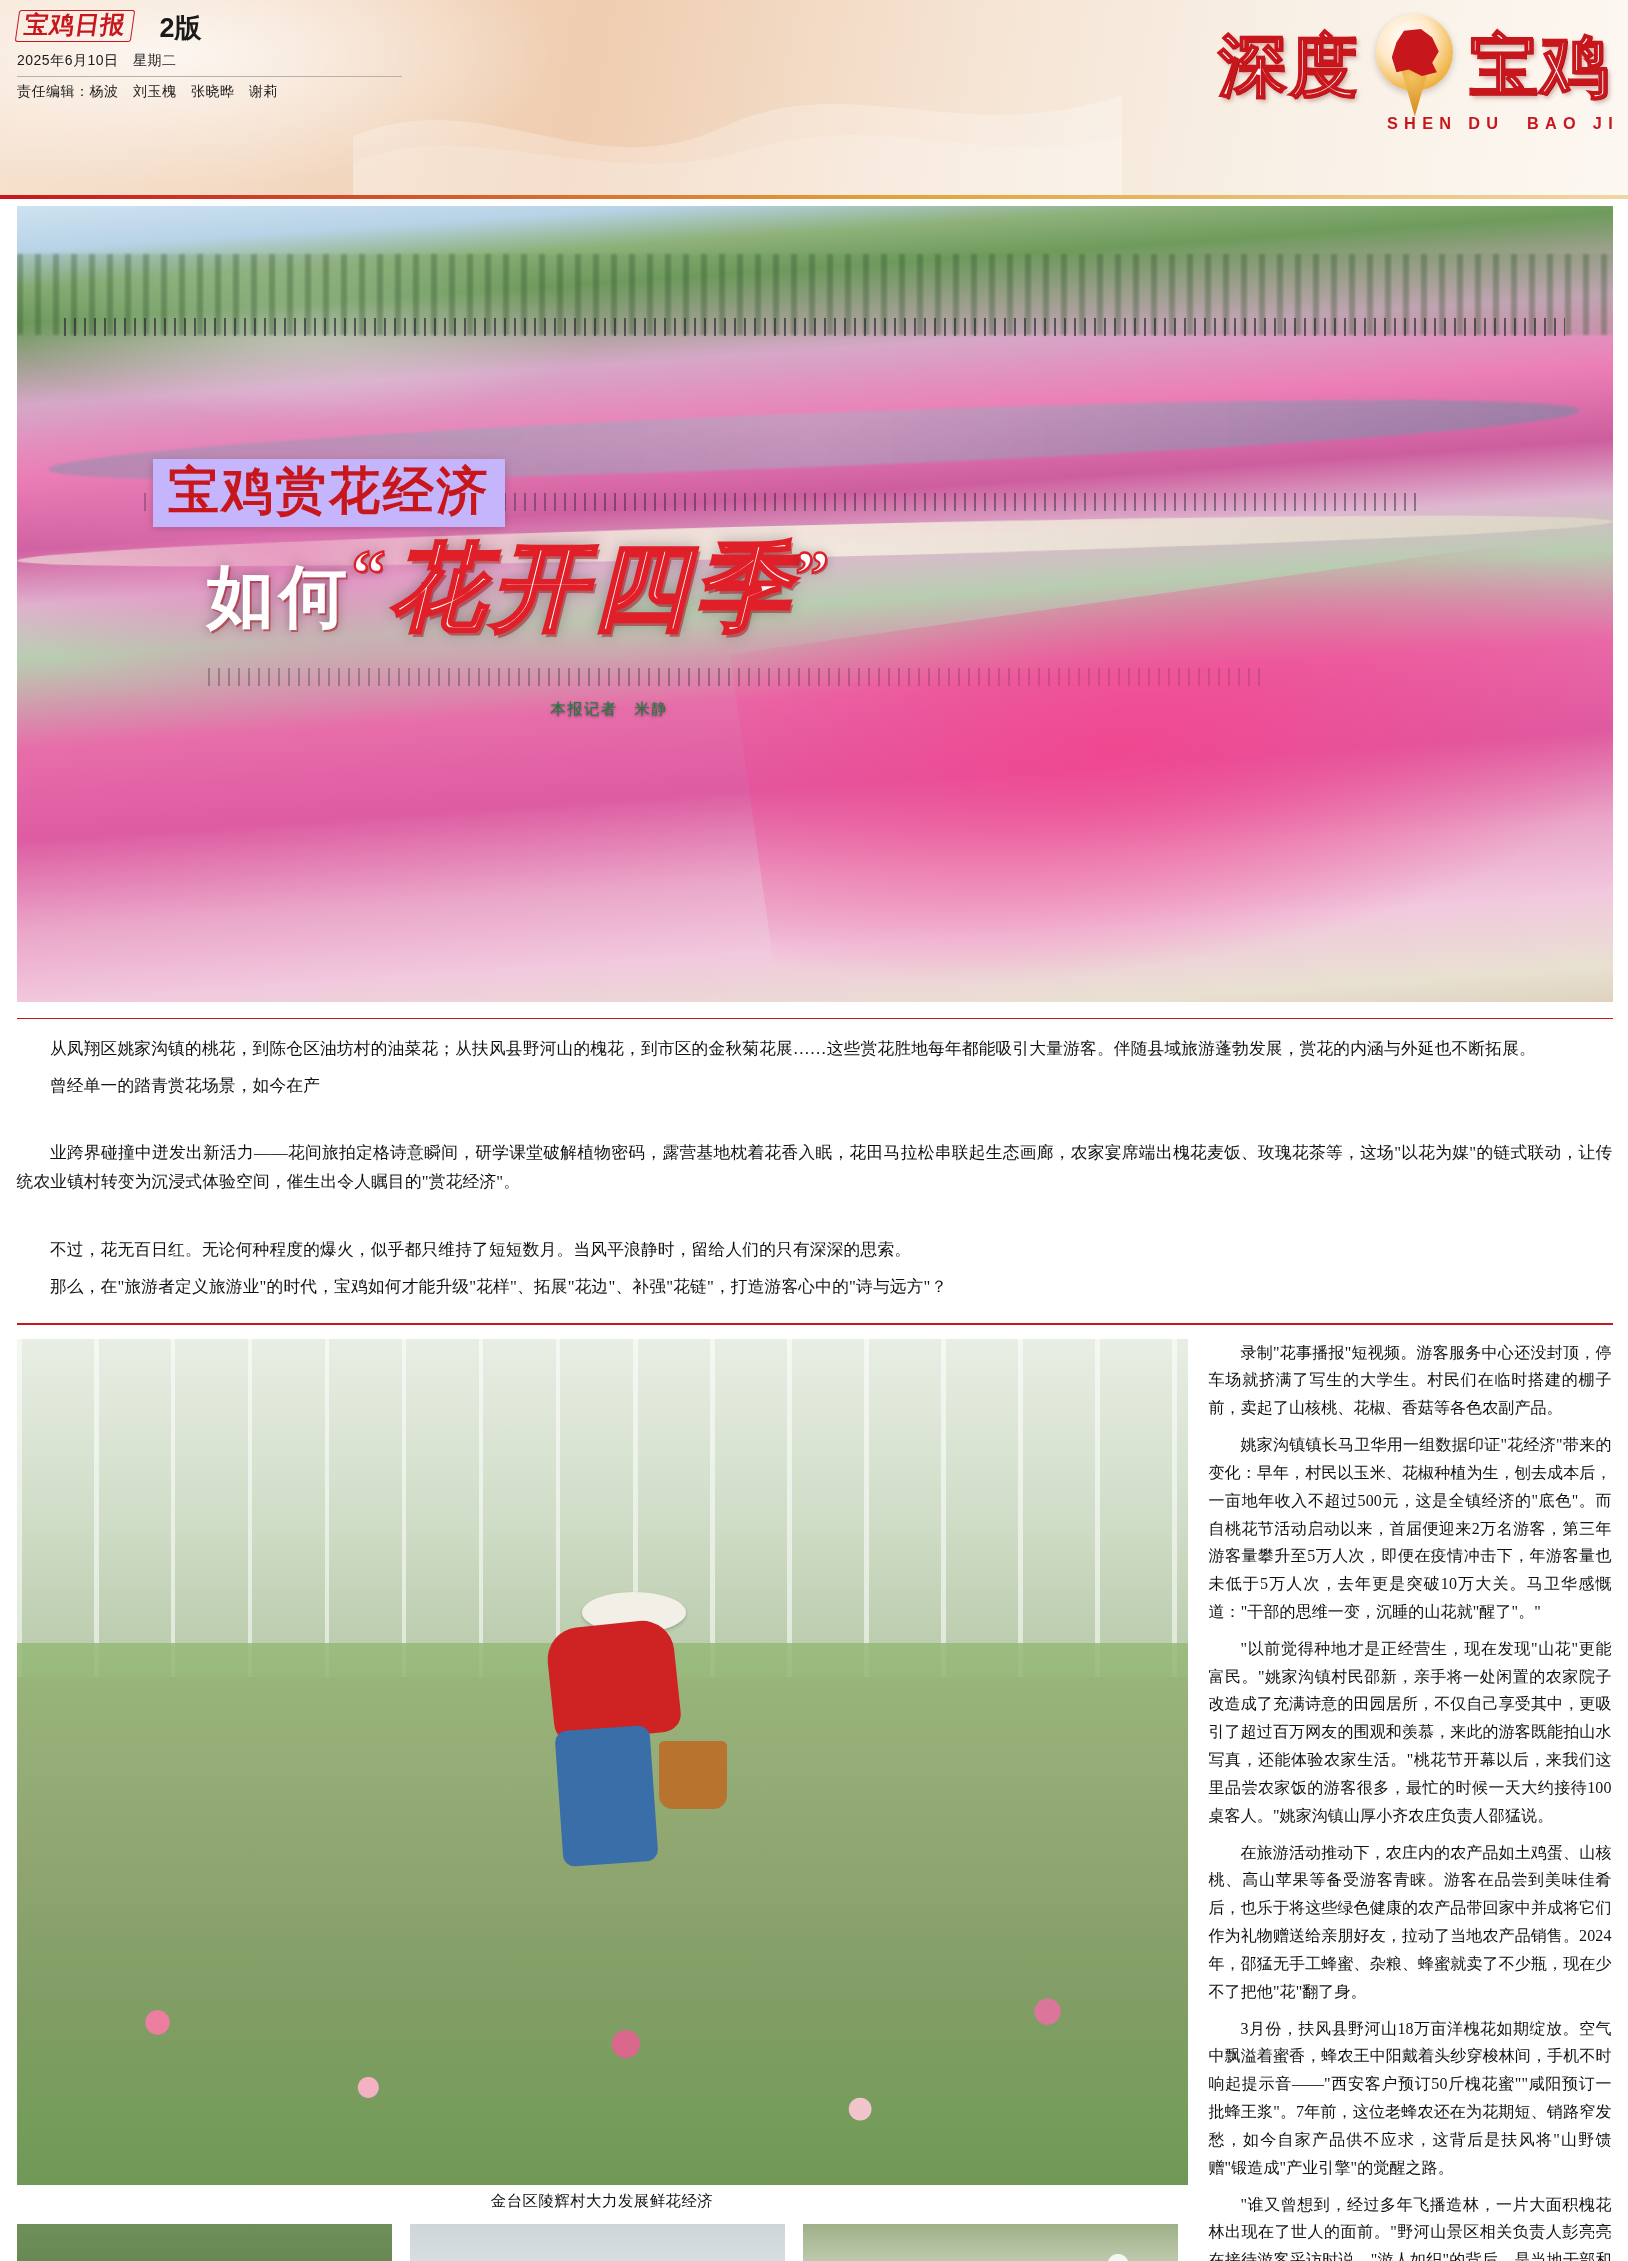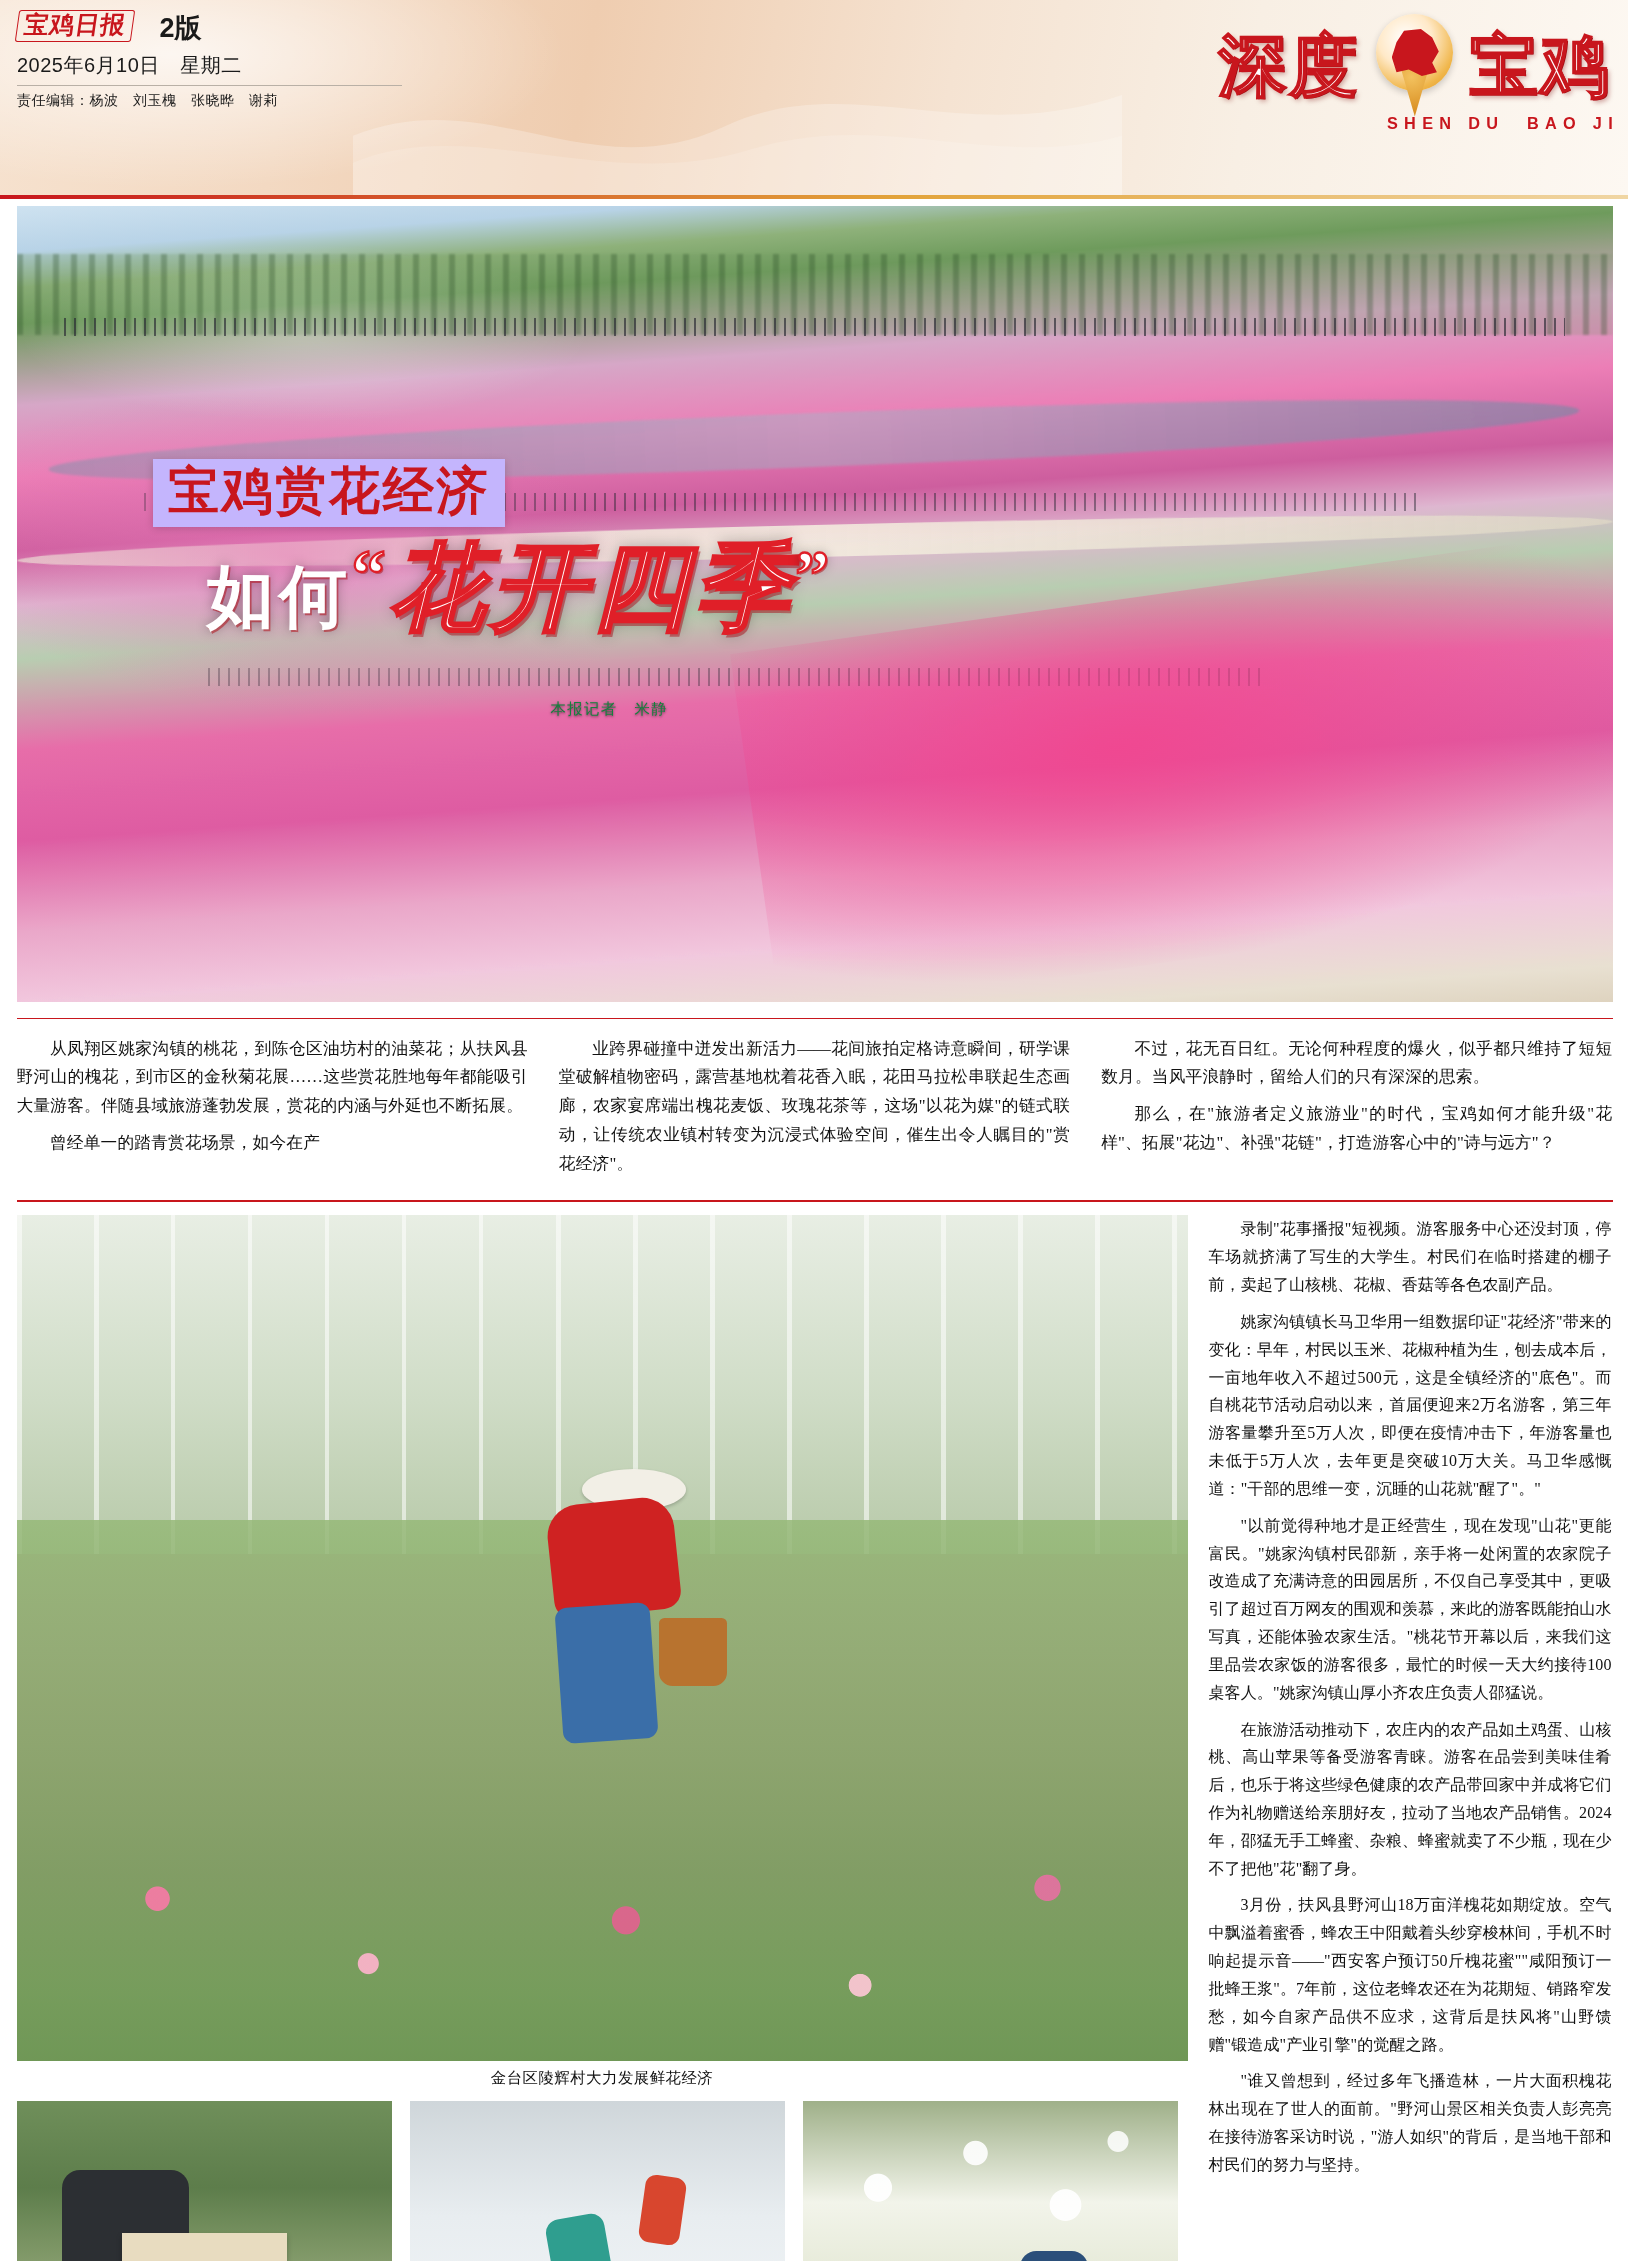--- a/index.html
+++ b/index.html
@@ -33,21 +33,21 @@
     font-weight:bold;font-size:24.4px;color:#c8161d;letter-spacing:0.9px;
     border:1.4px solid #c8161d;padding:1.8px 6.3px 3.6px 6.3px;border-radius:2.7px;
     transform:skewX(-8deg);
     line-height:1;
   }
   .mh-edition{
     display:inline-block;vertical-align:bottom;margin-left:25px;
     font-size:27px;font-weight:bold;color:#1a1a1a;font-family:"Liberation Sans",sans-serif;
     line-height:1;
   }
-  .mh-date{margin-top:10px;font-size:20px;color:#1a1a1a;font-family:"Liberation Sans",sans-serif;letter-spacing:0.5px;}
+  .mh-date{margin-top:10px;font-size:14px;color:#1a1a1a;font-family:"Liberation Sans",sans-serif;letter-spacing:0.5px;}
   .mh-rule{width:385px;height:1.4px;background:#b9b0a6;margin:6.3px 0 5.4px 0;}
   .mh-editors{font-size:14px;color:#1a1a1a;font-family:"Liberation Sans",sans-serif;letter-spacing:0.5px;}
 
   .mh-right{position:absolute;right:18px;top:13.6px;display:flex;align-items:center;gap:11.8px;}
   .mh-title-cn{
     font-family:"Liberation Serif",serif;font-weight:bold;font-size:68px;color:#ffffff;
     text-shadow:0 0 0.9px #c8161d, 1.4px 1.4px 0 #a00d13, 2.7px 2.7px 5.4px rgba(120,0,0,.35);
     letter-spacing:2.7px;line-height:1;
     -webkit-text-stroke:1.8px #c8161d;
   }
@@ -137,21 +137,21 @@
   }
   .headline-2 .quote{font-size:68px;color:#fff;-webkit-text-stroke:2.3px #e01f28;vertical-align:top;}
   .byline{
     position:absolute;left:534px;top:493px;font-size:15.4px;color:#15803d;letter-spacing:1.4px;
     text-shadow:0 0.9px 2.7px rgba(0,0,0,.6);font-family:"Liberation Sans",sans-serif;
   }
 
   
   .lead-band{position:relative;width:1596px;margin:15.4px auto 0 auto;}
   .lead-rule-top{width:100%;height:1.8px;background:#c8161d;}
-  .lead-cols{display:flex;gap:31px;padding:15.4px 0 13.6px 0;}
+  .lead-cols{display:flex;gap:31px;padding:15.4px 0 13.6px 0;flex-direction:column;}
   .lead-col{flex:1;font-size:16.7px;line-height:1.72;color:#111;letter-spacing:0.2px;text-align:justify;}
   .lead-col p{margin:0 0 8.1px 0;text-indent:2em;}
   .lead-rule-bot{width:100%;height:1.8px;background:#c8161d;}
 
   
   .main{display:flex;width:1596px;margin:13.6px auto 0 auto;gap:21px;}
   .main-left{width:1171px;}
   .bigphoto{
     position:relative;width:1171px;height:846px;overflow:hidden;
     background:linear-gradient(180deg,#cfd8c4 0%, #b9c9a6 16%, #9fbf8c 30%, #d08fa8 52%, #e07fa6 64%, #c76f96 78%, #a9bf85 92%, #8fae72 100%);

